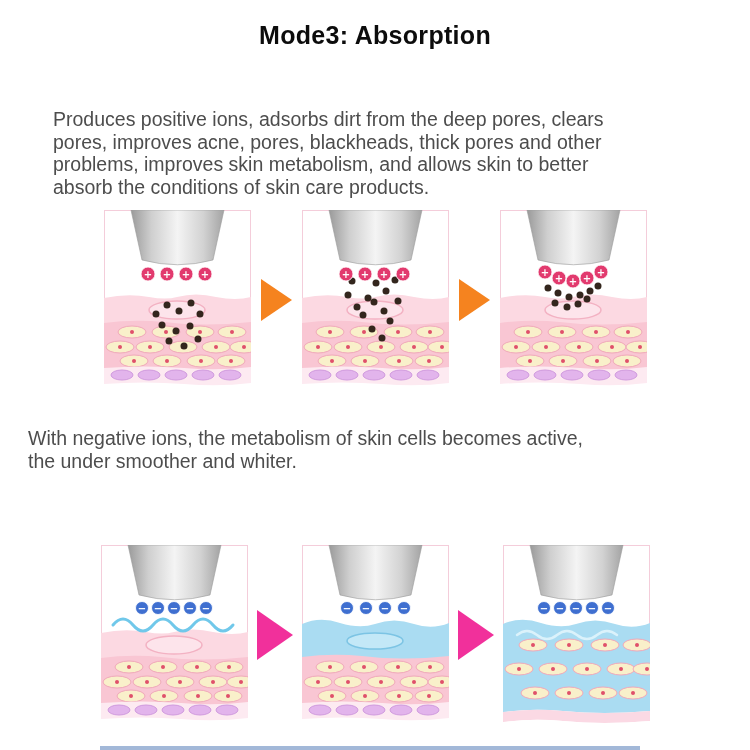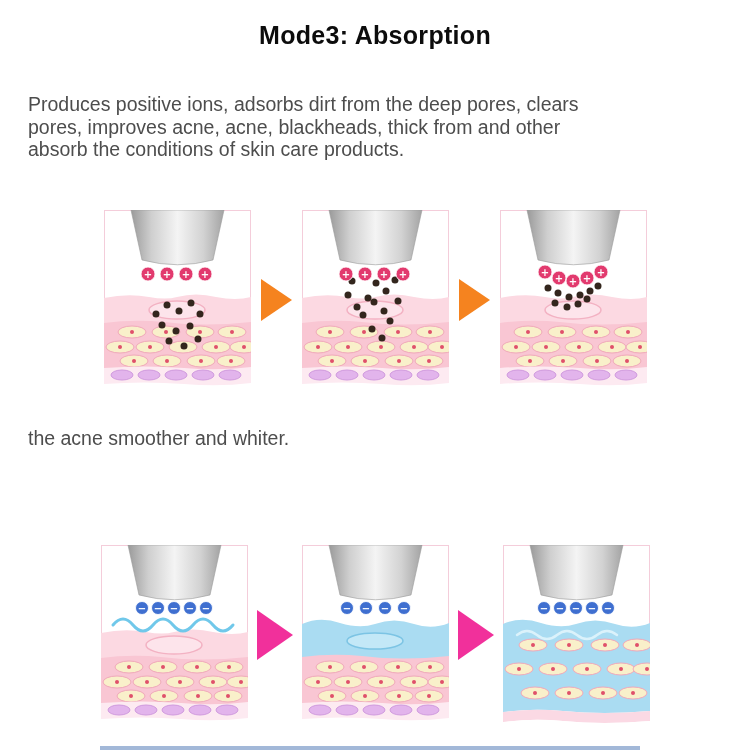--- a/index.html
+++ b/index.html
@@ -4,21 +4,21 @@
 <style>
   * { margin:0; padding:0; box-sizing:border-box; }
   html,body { background:#fff; }
   body { font-family:"Liberation Sans", sans-serif; }
   #screen { position:relative; width:750px; height:750px; background:#fff; overflow:hidden; margin:0 auto; }
 
   .title { position:absolute; top:21px; left:0; width:100%; text-align:center;
            font-size:25px; font-weight:600; color:#0c0c0c; letter-spacing:0.3px; }
 
   .para { position:absolute; left:28px; right:24px; font-size:19.5px; line-height:22.5px; color:#4d4d4d; }
-  #para1 { top:93px; }
+  #para1 { top:108px;margin-left:25px; }
   #para2 { top:427px; }
   .para span { display:block; }
 
   .diagram-row { position:absolute; left:0; width:100%; display:flex; justify-content:center; align-items:center; }
   #row1 { top:210px; gap:10px; }
   #row2 { top:545px; gap:9px; }
 
   .panel { width:147px; height:180px; flex:0 0 auto; background:#fff; }
 
   .arrow { width:0; height:0; flex:0 0 auto; }
@@ -121,21 +121,22 @@
         <use href="#purple-row"></use>
         <path class="white-bottom" d="M0,174 Q40,171 80,174 Q115,177 147,173 L147,180 L0,180 Z"></path>
       </g>
     </defs>
   </svg>
 
   <div class="title">Mode3: Absorption</div>
 
   <div class="para" id="para1">
     <span>Produces positive ions, adsorbs dirt from the deep pores, clears</span>
-    <span>pores, improves acne, acne, blackheads, thick from and other</span>
+    <span>pores, improves acne, pores, blackheads, thick pores and other</span>
+    <span>problems, improves skin metabolism, and allows skin to better</span>
     <span>absorb the conditions of skin care products.</span>
   </div>
 
   <div class="diagram-row" id="row1">
 
     <svg class="panel" viewBox="0 0 147 180">
       <rect class="panel-bg" x="0.5" y="0.5" width="146" height="179"></rect>
       <use href="#skin-pink"></use>
       <g>
         <use href="#dirtdot" x="52" y="104"></use>
@@ -212,21 +213,22 @@
           <use href="#pion" x="59" y="68"></use>
           <use href="#pion" x="73" y="71"></use>
           <use href="#pion" x="87" y="68"></use>
           <use href="#pion" x="101" y="62"></use>
       </g>
     </svg>
 
   </div>
 
   <div class="para" id="para2">
-    <span>the acne smoother and whiter.</span>
+    <span>With negative ions, the metabolism of skin cells becomes active,</span>
+    <span>the under smoother and whiter.</span>
   </div>
 
   <div class="diagram-row" id="row2">
 
     <svg class="panel" viewBox="0 0 147 180">
       <rect class="panel-bg" x="0.5" y="0.5" width="146" height="179"></rect>
       <use href="#skin-pink"></use>
       <path class="wave-line" d="M12,80 q10,-12 20,0 q10,12 20,0 q10,-12 20,0 q10,12 20,0 q10,-12 20,0 q10,12 20,0"></path>
       <use href="#device"></use>
       <g>

